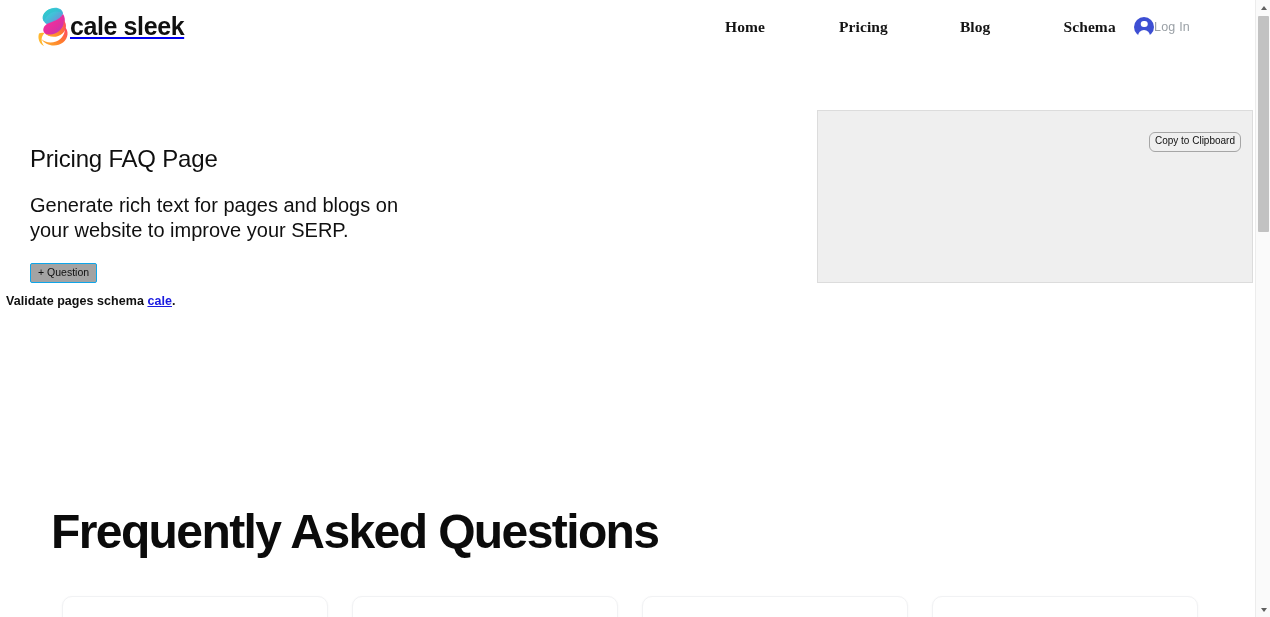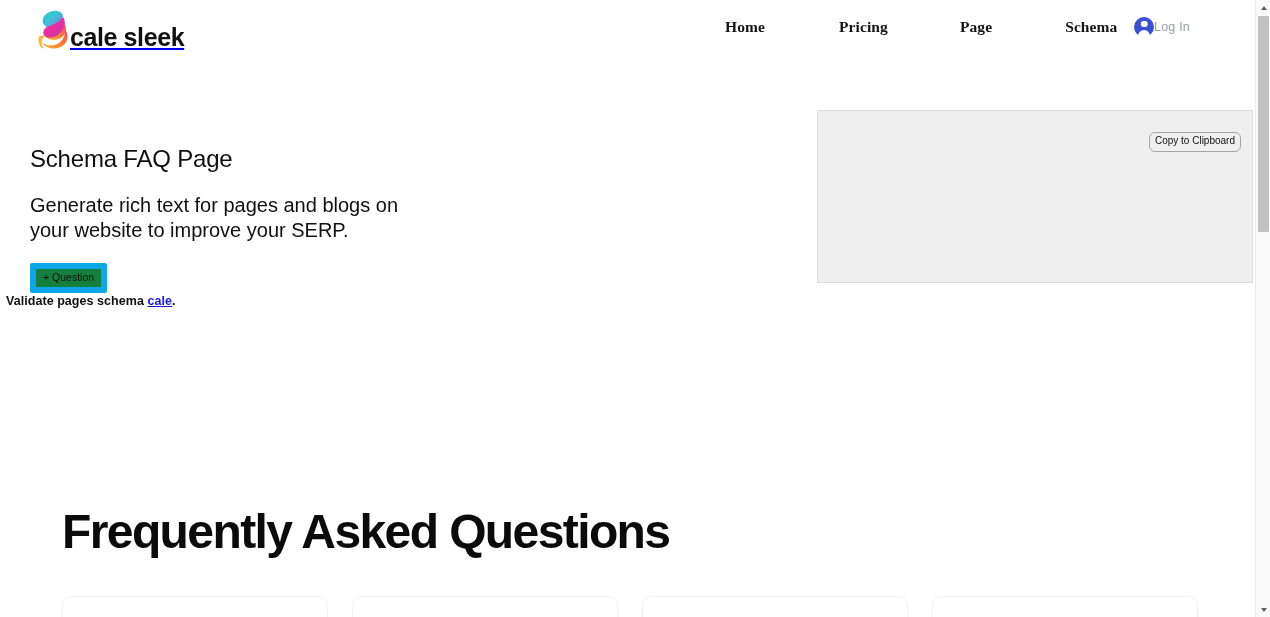--- a/index.html
+++ b/index.html
@@ -19,21 +19,21 @@
   
   .site-header {
     position: absolute;
     top: 0; left: 0;
     width: 1255px; height: 53px;
     background: #ffffff;
   }
   .brand {
     position: absolute;
     left: 33px; top: 2px;
-    display: flex; align-items: flex-end;
+    display: flex; align-items: center;
     height: 50px;
   }
   .brand-logo {
     width: 42px; height: 44px;
     position: relative;
     flex: none;
     margin-right: -5px;
   }
   .brand-name {
     font-family: "Liberation Sans", sans-serif;
@@ -148,22 +148,22 @@
     line-height: 1.28;
     max-width: 400px;
   }
   .add-question-btn {
     display: inline-block;
     margin-top: 19px;
     padding: 2px 7px 3px 7px;
     font-family: "Liberation Sans", sans-serif;
     font-size: 10.5px;
     color: #101010;
-    background: #15803d;
-    border: 6px solid #0ea5e9;
+    background: #a3a3a3;
+    border: 1px solid #0ea5e9;
     border-radius: 2px;
     cursor: pointer;
     line-height: 1.25;
   }
   .validate-line {
     position: absolute;
     left: 6px; top: 294px;
     font-family: "Liberation Sans", sans-serif;
     font-size: 12.5px;
     font-weight: 700;
@@ -208,21 +208,21 @@
   }
 
   
   .faq-section {
     position: absolute;
     left: 0; top: 470px;
     width: 1255px;
   }
   .faq-heading {
     position: absolute;
-    left: 62px; top: 38px;
+    left: 51px; top: 38px;
     font-family: "Liberation Sans", sans-serif;
     font-size: 48px;
     font-weight: 700;
     letter-spacing: -1.6px;
     color: #0b0b0b;
     line-height: 1;
   }
   .faq-cards {
     position: absolute;
     left: 62px; top: 126px;
@@ -311,34 +311,34 @@
         </svg>
       </span>
       <span class="brand-name">cale sleek</span>
     </a>
 
     <nav class="nav-links">
       <a class="nav-link" href="#">Home</a>
       <span class="nav-gap-1"></span>
       <a class="nav-link" href="#">Pricing</a>
       <span class="nav-gap-2"></span>
-      <a class="nav-link" href="#">Page</a>
+      <a class="nav-link" href="#">Blog</a>
       <span class="nav-gap-3"></span>
       <a class="nav-link" href="#">Schema</a>
     </nav>
 
     <div class="login-area">
       <span class="avatar"></span>
       <span class="login-label">Log In</span>
     </div>
   </div>
 
 
   <div class="form-col">
-    <h2 class="form-heading">Schema FAQ Page</h2>
+    <h2 class="form-heading">Pricing FAQ Page</h2>
     <p class="form-desc">Generate rich text for pages and blogs on your website to improve your SERP.</p>
     <button class="add-question-btn">+ Question</button>
   </div>
 
   <div class="validate-line">
     <span>Validate pages schema </span><a href="#">cale</a><span>.</span>
   </div>
 
   <div class="schema-panel">
     <button class="copy-btn">Copy to Clipboard</button>

